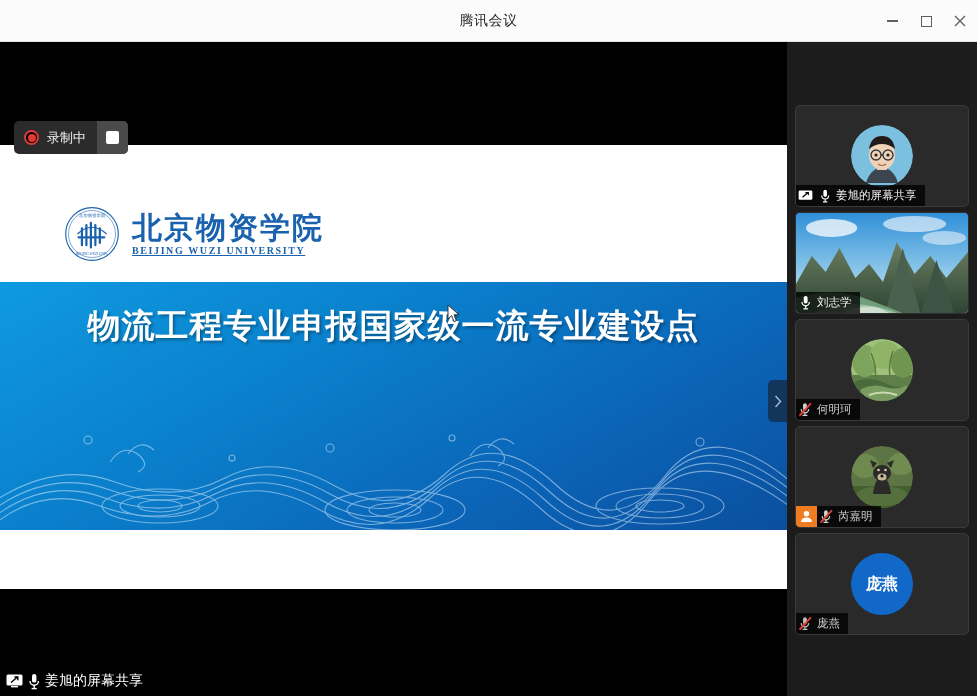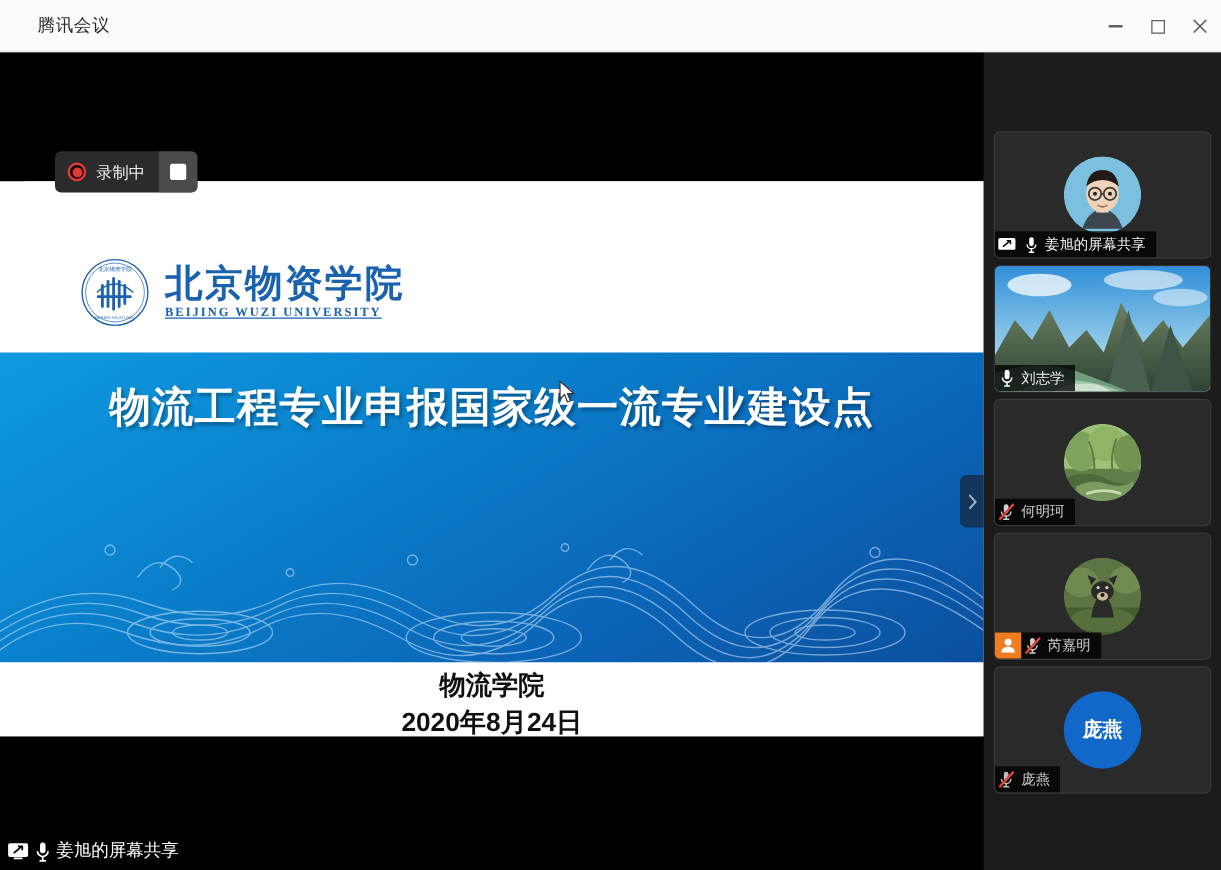--- a/index.html
+++ b/index.html
@@ -7,21 +7,21 @@
     width: 977px; height: 696px;
     font-family: "Liberation Sans", "DejaVu Sans", sans-serif;
     background: #000; overflow: hidden;
   }
   #app { position: relative; width: 977px; height: 696px; background: #1c1c1c; }
 
   
   .titlebar {
     position: absolute; left: 0; top: 0; width: 977px; height: 42px;
     background: #fbfbfb; border-bottom: 1px solid #e3e3e3;
-    display: flex; align-items: center; justify-content: flex-start; padding-left: 30px;
+    display: flex; align-items: center; justify-content: center;
   }
   .titlebar-title { font-size: 14px; color: #2a2a2a; letter-spacing: .5px; }
   .win-controls {
     position: absolute; right: 0; top: 0; height: 42px;
     display: flex; align-items: center;
   }
   .win-btn {
     width: 34px; height: 42px; display: flex; align-items: center; justify-content: center;
     color: #5b5f66; font-size: 15px; line-height: 1; cursor: default;
   }
@@ -29,21 +29,21 @@
   .win-btn .sq { width: 11px; height: 11px; border: 1.5px solid #5b5f66; display: block; }
 
   
   .stage {
     position: absolute; left: 0; top: 42px; width: 787px; height: 654px;
     background: #000; overflow: hidden;
   }
 
   
   .rec-pill {
-    position: absolute; left: 44px; top: 79px; height: 33px;
+    position: absolute; left: 14px; top: 79px; height: 33px;
     background: #2b2b2b; border-radius: 5px;
     display: flex; align-items: flex-end; overflow: hidden; z-index: 6;
   }
   .rec-left { display: flex; align-items: center; gap: 8px; padding: 0 11px 0 10px; height: 33px; }
   .rec-dot {
     width: 15px; height: 15px; border-radius: 50%;
     border: 2px solid #e03a35; background: #000;
     display: flex; align-items: center; justify-content: center;
   }
   .rec-dot i { width: 8px; height: 8px; border-radius: 50%; background: #e03a35; display: block; }
@@ -238,24 +238,20 @@
             <circle cx="330" cy="38" r="4"></circle>
             <circle cx="452" cy="28" r="3"></circle>
             <circle cx="700" cy="32" r="4"></circle>
           </g>
         </svg>
         <div class="banner-title">
           <div class="l1">物流工程专业申报国家级一流专业建设点</div>
         </div>
       </div>
 
-      <div class="slide-bottom">
-        <div>物流学院</div>
-        <div>2020年8月24日</div>
-      </div>
     </div>
 
     <svg class="cursor" width="14" height="20" viewBox="0 0 14 20">
       <path d="M1 1 L1 15 L4.6 11.6 L7 17.6 L9.4 16.6 L7 10.8 L12 10.8 Z" fill="#fff" stroke="#333" stroke-width="1"></path>
     </svg>
 
     <div class="stage-handle">
       <svg width="8" height="13" viewBox="0 0 8 13">
         <path d="M1.5 1 L6.5 6.5 L1.5 12" fill="none" stroke="#9fb6cf" stroke-width="1.5"></path>
       </svg>

